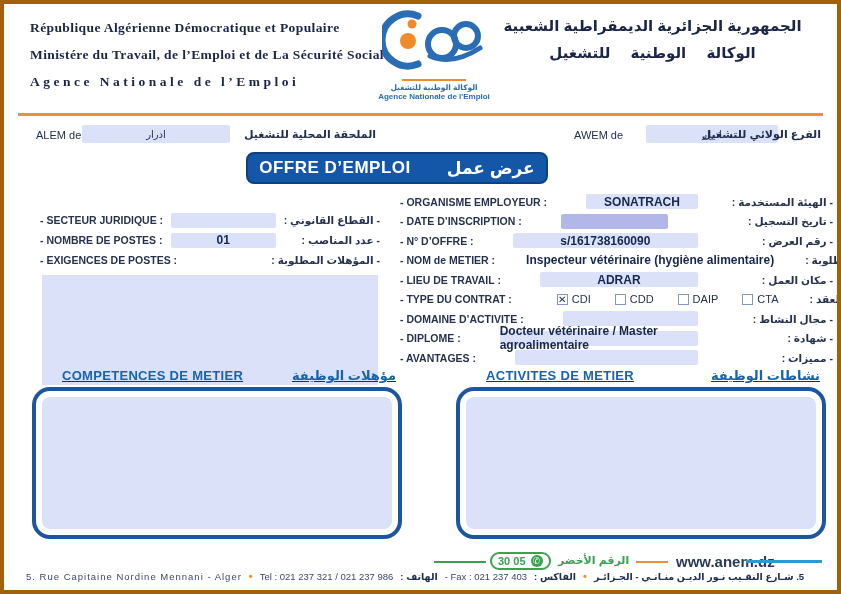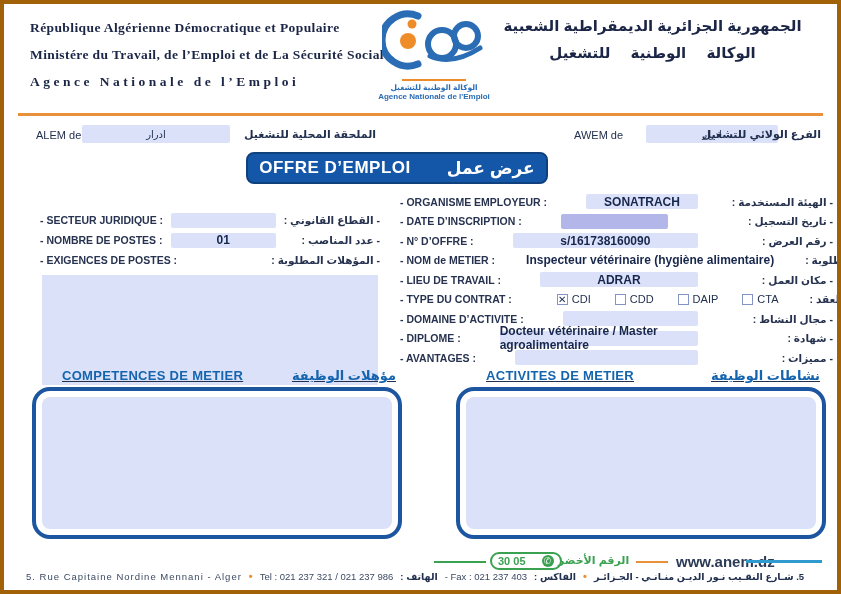--- a/index.html
+++ b/index.html
@@ -66,21 +66,21 @@
     padding:0 6px 0 30px; height:17px;text-decoration:underline; }
   .sec-fr { color:#1464ae; font-weight:bold; font-size:13px; letter-spacing:0.3px; }
   .sec-ar { color:#1464ae; font-weight:bold; font-size:13px; direction:rtl; }
   .sec-box { margin-top:3px; height:152px; border:4px solid #1c55a0; border-radius:18px;
     background:#fff; padding:6px; }
   .sec-box-inner { width:100%; height:100%; background:#dbe1f9; border-radius:8px; }
   
   .f-green-line { position:absolute; left:430px; top:557px; width:52px; height:2px; background:#3aa150; }
   .f-badge { position:absolute; left:486px; top:548px; height:18px; padding:0 6px;
     border:2px solid #3aa150; border-radius:9px; background:#fff;
-    display:flex; align-items:center; gap:16px; }
+    display:flex; align-items:center; gap:5px; }
   .f-badge-num { font-size:11px; font-weight:bold; color:#3aa150; }
   .phone-circle { width:12px; height:12px; border-radius:50%; background:#3aa150; color:#fff;
     font-size:9px; line-height:12px; text-align:center; display:inline-block; }
   .f-green-label { position:absolute; left:554px; top:550px; font-size:11px; font-weight:bold;
     color:#3aa150; direction:rtl; }
   .f-orange-line { position:absolute; left:632px; top:557px; width:32px; height:2px; background:#e8913a; }
   .f-www { position:absolute; left:672px; top:549px; font-size:15px; font-weight:bold; color:#2b3a55; }
   .f-blue-line { position:absolute; left:742px; top:556px; width:76px; height:3px; background:#2f9ad0; }
   .f-address { position:absolute; left:22px; top:564px; right:12px; height:16px;
     display:flex; align-items:center; gap:7px; font-size:9.5px; color:#3c4a63; white-space:nowrap; }

